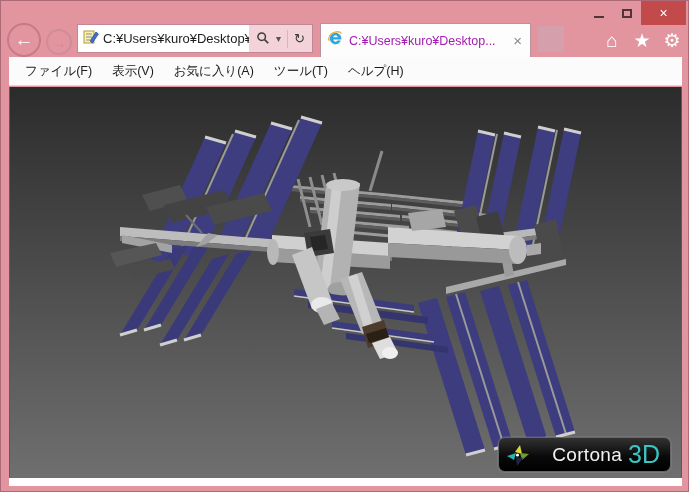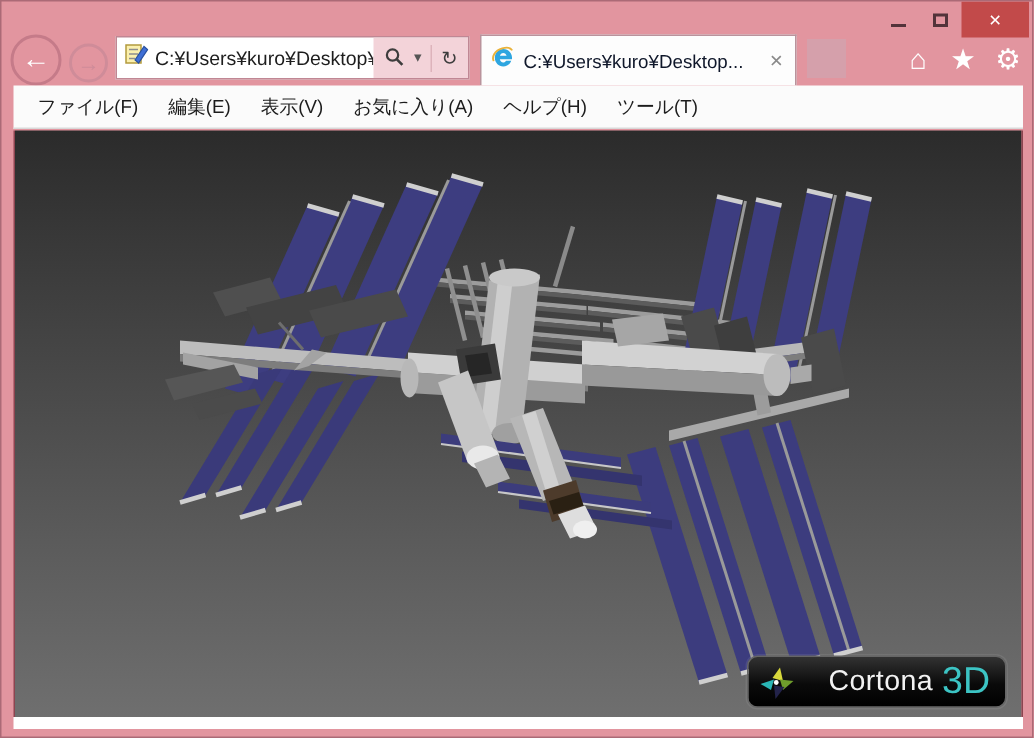--- a/index.html
+++ b/index.html
@@ -29,21 +29,21 @@
   .favicon{flex:0 0 auto;margin:0 4px 0 5px;}
   .address-input{flex:1 1 auto;border:none;outline:none;padding:0;font-size:13px;color:#1d1d1d;
     font-family:"Liberation Sans","DejaVu Sans",sans-serif;background:#fff;min-width:0;}
   .addr-btns{flex:0 0 auto;height:100%;display:flex;align-items:center;background:#f3d3d9;padding:0 4px;}
   .addr-btns .ic{margin:0 3px;color:#3d3d3d;font-size:13px;line-height:1;}
   .addr-sep{width:1px;height:18px;background:#ddb3bb;margin:0 3px;}
   .refresh-ic{font-size:15px;color:#3d3d3d;}
 
   .tab{position:absolute;left:319px;top:22px;width:211px;height:34px;background:#fdfdfd;
     border:1px solid #b9939c;border-bottom:none;display:flex;align-items:center;padding:0 6px;}
-  .tab-title{flex:1;font-size:12.5px;color:#0f172a;white-space:nowrap;overflow:hidden;margin-left:5px;}
+  .tab-title{flex:1;font-size:12.5px;color:#a21caf;white-space:nowrap;overflow:hidden;margin-left:5px;}
   .tab-close{color:#8a8a8a;font-size:15px;padding:0 2px;}
   .newtab-btn{position:absolute;left:537px;top:25px;width:26px;height:26px;background:#d5a0ab;}
 
   .action-icons{position:absolute;right:6px;top:27px;display:flex;gap:6px;}
   .action-icons .abtn{width:24px;height:24px;display:flex;align-items:center;justify-content:center;
     color:#fff;font-size:19px;line-height:1;}
 
   
   .menu-bar{position:absolute;left:8px;top:56px;width:673px;height:29px;background:#fbfbfb;
     border-bottom:1px solid #d9d9d9;display:flex;align-items:flex-start;padding-left:6px;}
@@ -133,25 +133,24 @@
         <span>★</span>
       </span>
     <span class="abtn">
         <span>⚙</span>
       </span>
   </div>
 </div>
 
 <div class="menu-bar">
   <span class="menu-item">ファイル(F)</span>
-  <span class="menu-item">編集(E)</span>
   <span class="menu-item">表示(V)</span>
   <span class="menu-item">お気に入り(A)</span>
+  <span class="menu-item">ツール(T)</span>
   <span class="menu-item">ヘルプ(H)</span>
-  <span class="menu-item">ツール(T)</span>
 </div>
 
 <div class="viewport">
   <svg width="673" height="391" viewBox="0 0 673 391">
 
     <g>
       <g fill="#9c9c9c">
         <polygon points="280,98 372,106 372,109 280,101"></polygon>
         <polygon points="290,109 381,117 381,120 290,112"></polygon>
         <polygon points="300,120 390,128 390,131 300,123"></polygon>

